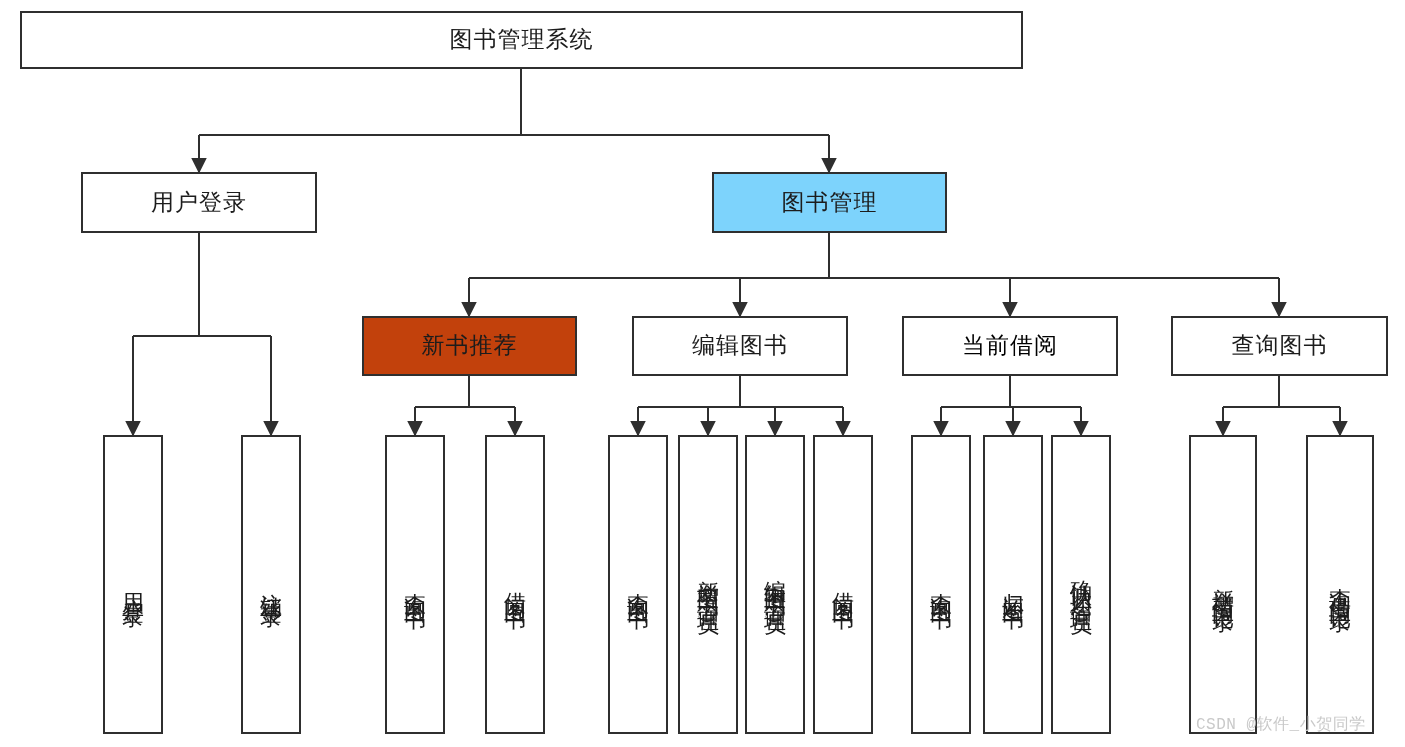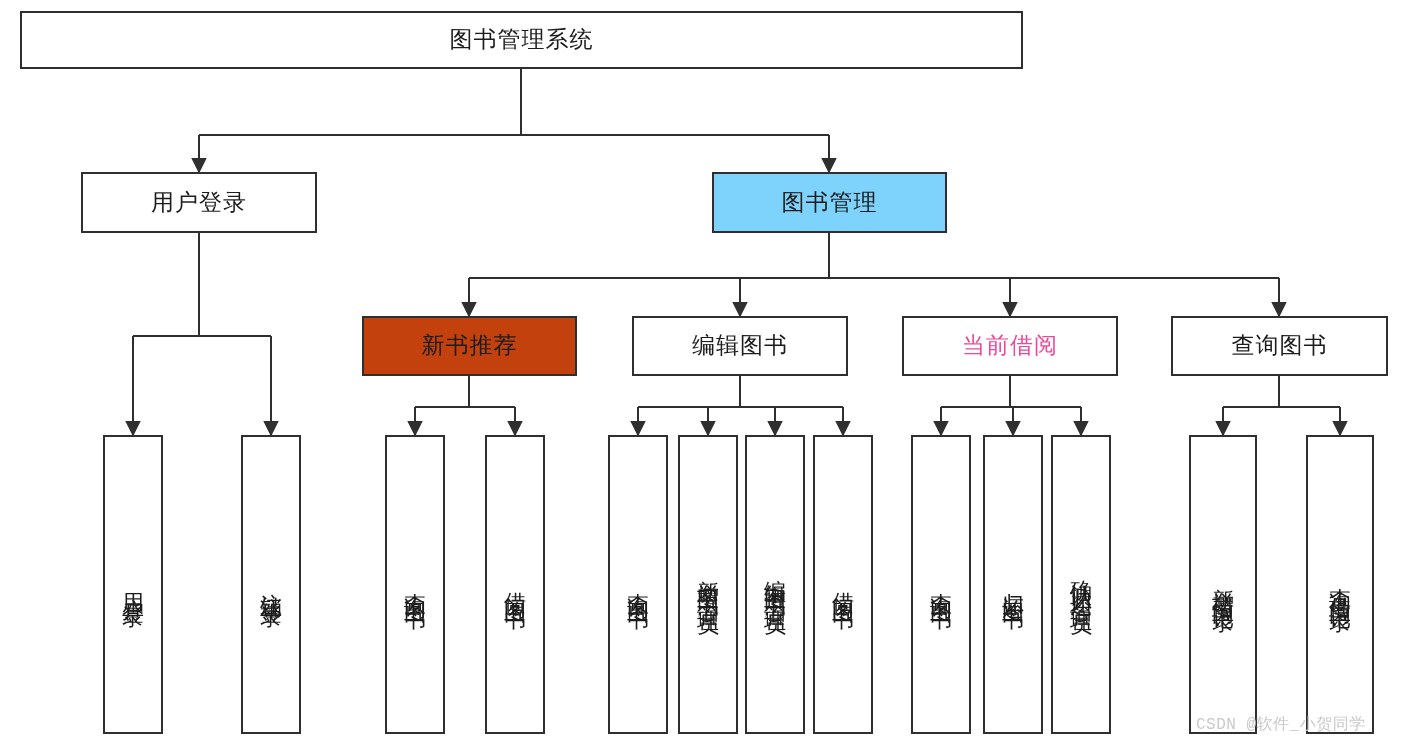--- a/index.html
+++ b/index.html
@@ -121,21 +121,21 @@
       <div class="node-box" style="left: 712px; top: 172px; width: 235px; height: 61px; border-color: rgb(47, 47, 47); background: #7dd3fc;">
         <span class="node-label-h" style="color: rgb(28, 28, 28);">图书管理</span>
       </div>
       <div class="node-box" style="left: 362px; top: 316px; width: 215px; height: 60px; border-color: rgb(47, 47, 47); background: #c2410c;">
         <span class="node-label-h" style="color: rgb(28, 28, 28);">新书推荐</span>
       </div>
       <div class="node-box" style="left: 632px; top: 316px; width: 216px; height: 60px; border-color: rgb(47, 47, 47); background: rgb(255, 255, 255);">
         <span class="node-label-h" style="color: rgb(28, 28, 28);">编辑图书</span>
       </div>
       <div class="node-box" style="left: 902px; top: 316px; width: 216px; height: 60px; border-color: rgb(47, 47, 47); background: rgb(255, 255, 255);">
-        <span class="node-label-h" style="color: #ec4899;">当前借阅</span>
+        <span class="node-label-h" style="color: #000000;">当前借阅</span>
       </div>
       <div class="node-box" style="left: 1171px; top: 316px; width: 217px; height: 60px; border-color: rgb(47, 47, 47); background: rgb(255, 255, 255);">
         <span class="node-label-h" style="color: rgb(28, 28, 28);">查询图书</span>
       </div>
       <div class="node-box" style="left: 103px; top: 435px; width: 60px; height: 299px; border-color: rgb(47, 47, 47); background: rgb(255, 255, 255);">
         <span class="node-label-v" style="color: rgb(28, 28, 28);">用户登录</span>
       </div>
       <div class="node-box" style="left: 241px; top: 435px; width: 60px; height: 299px; border-color: rgb(47, 47, 47); background: rgb(255, 255, 255);">
         <span class="node-label-v" style="color: rgb(28, 28, 28);">注销登录</span>
       </div>

